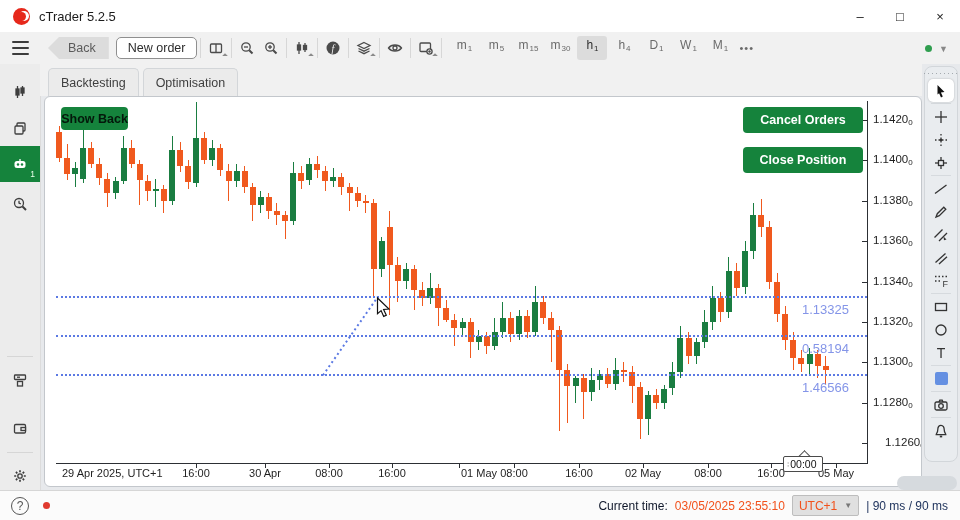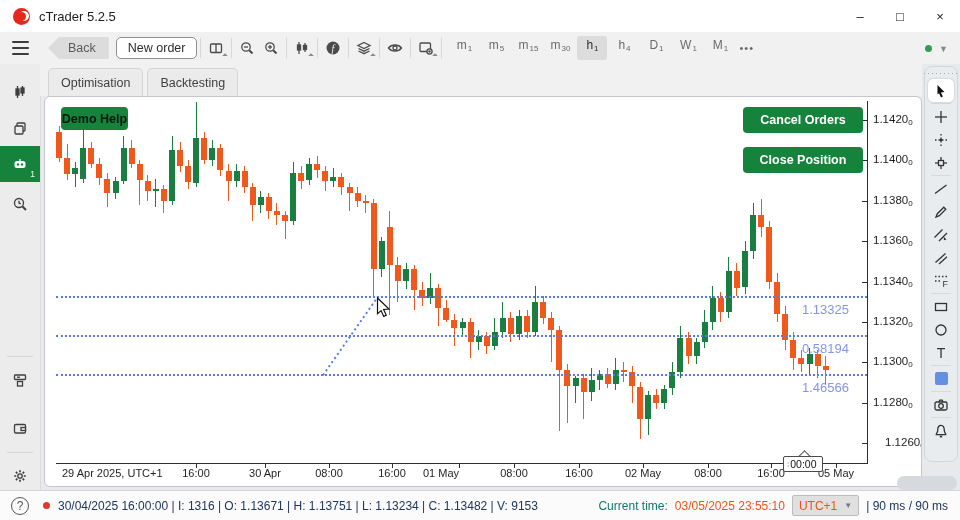--- a/index.html
+++ b/index.html
@@ -87,21 +87,21 @@
   .swatch{width:13px;height:13px;background:#6590e2;border-radius:2px;}
   #hscroll{left:897px;top:476px;width:60px;height:14px;background:#d6dade;border-radius:7px;}
 
   
   #statusbar{left:0;top:490px;width:960px;height:30px;background:#fbfbfb;border-top:1px solid #d6d6d6;display:flex;align-items:center;box-sizing:border-box;}
   #help-icon{margin-left:11px;width:18px;height:18px;border:1.4px solid #555;border-radius:50%;display:flex;align-items:center;justify-content:center;
              font-size:12px;color:#555;box-sizing:border-box;}
   .rdot{width:7px;height:7px;border-radius:50%;background:#e03a2f;margin-left:14px;}
   #bar-info{margin-left:8px;font-size:12px;color:#21355e;}
   #status-right{margin-left:auto;display:flex;align-items:center;margin-right:12px;gap:7px;}
-  #cur-label{font-size:12px;color:#0f766e;}
+  #cur-label{font-size:12px;color:#0f172a;}
   #cur-value{font-size:12px;color:#f2511b;}
   #tz-chip{height:19px;background:#e0e0e0;border:1px solid #bdbdbd;border-radius:2px;display:flex;align-items:center;gap:7px;padding:0 6px;}
   #tz-chip .tz{font-size:12px;color:#f2511b;}
   #tz-chip .tzc{font-size:8px;color:#777;}
   #latency{font-size:12px;color:#21355e;}
 </style>
 </head>
 <body>
 
 <div id="titlebar" class="abs">
@@ -285,24 +285,24 @@
       <svg width="16" height="16" viewBox="0 0 16 16" fill="none" stroke="currentColor" stroke-width="1.3">
         <circle cx="8" cy="8" r="2.2"></circle>
         <path d="M8 2.2 V4.2 M8 11.8 V13.8 M2.2 8 H4.2 M11.8 8 H13.8 M3.9 3.9 L5.3 5.3 M10.7 10.7 L12.1 12.1 M12.1 3.9 L10.7 5.3 M5.3 10.7 L3.9 12.1" stroke-width="1.7"></path>
       </svg>
     </div>
     <div class="sb-sep" style="top: 292px;"></div>
     <div class="sb-sep" style="top: 388px;"></div>
   </div>
 <div id="tabbar" class="abs">
   <div class="tab">
-    <span>Optimisation</span>
+    <span>Backtesting</span>
   </div>
   <div class="tab">
-    <span>Backtesting</span>
+    <span>Optimisation</span>
   </div>
 </div>
 
 <div id="panel" class="abs">
   <div id="plot">
       <div class="wick" style="left: 13.5px; top: 29.1px; height: 36.3px; background: rgb(240, 89, 30);"></div>
       <div class="body" style="left: 11px; top: 35.1px; height: 26.2px; background: rgb(240, 89, 30);"></div>
       <div class="wick" style="left: 21.6px; top: 47.2px; height: 36.3px; background: rgb(240, 89, 30);"></div>
       <div class="body" style="left: 19.1px; top: 61.4px; height: 16.1px; background: rgb(240, 89, 30);"></div>
       <div class="wick" style="left: 29.6px; top: 65.4px; height: 24.2px; background: rgb(26, 125, 65);"></div>
@@ -523,21 +523,21 @@
       <div class="xlab" style="left: 17px;">29 Apr 2025, UTC+1</div>
       <div class="xtick" style="left: 151px;"></div>
       <div class="xlab" style="left: 151px; transform: translateX(-50%);">16:00</div>
       <div class="xtick" style="left: 220px;"></div>
       <div class="xlab" style="left: 220px; transform: translateX(-50%);">30 Apr</div>
       <div class="xtick" style="left: 284px;"></div>
       <div class="xlab" style="left: 284px; transform: translateX(-50%);">08:00</div>
       <div class="xtick" style="left: 347px;"></div>
       <div class="xlab" style="left: 347px; transform: translateX(-50%);">16:00</div>
       <div class="xtick" style="left: 414px;"></div>
-      <div class="xlab" style="left: 396px; transform: translateX(-50%);">01 May</div>
+      <div class="xlab" style="left: 434px; transform: translateX(-50%);">01 May</div>
       <div class="xtick" style="left: 469px;"></div>
       <div class="xlab" style="left: 469px; transform: translateX(-50%);">08:00</div>
       <div class="xtick" style="left: 534px;"></div>
       <div class="xlab" style="left: 534px; transform: translateX(-50%);">16:00</div>
       <div class="xtick" style="left: 598px;"></div>
       <div class="xlab" style="left: 598px; transform: translateX(-50%);">02 May</div>
       <div class="xtick" style="left: 663px;"></div>
       <div class="xlab" style="left: 663px; transform: translateX(-50%);">08:00</div>
       <div class="xtick" style="left: 726px;"></div>
       <div class="xlab" style="left: 726px; transform: translateX(-50%);">16:00</div>
@@ -545,21 +545,21 @@
       <div class="xlab" style="left: 791px; transform: translateX(-50%);">05 May</div>
     </div>
   <div id="levels">
       <div class="level" style="top: 198.6px; border-top-color: rgb(91, 121, 227);"></div>
       <div class="level-lab" style="top: 204.6px; color: rgb(132, 149, 232);">1.13325</div>
       <div class="level" style="top: 237.8px; border-top-color: rgb(91, 121, 227);"></div>
       <div class="level-lab" style="top: 243.8px; color: rgb(132, 149, 232);">0.58194</div>
       <div class="level" style="top: 277.2px; border-top-color: rgb(91, 121, 227);"></div>
       <div class="level-lab" style="top: 283.2px; color: rgb(132, 149, 232);">1.46566</div>
     </div>
-  <div id="show-help" class="chart-btn">Demo Help</div>
+  <div id="show-help" class="chart-btn">Show Back</div>
   <div id="close-position" class="chart-btn">Close Position</div>
   <div id="cancel-orders" class="chart-btn">Cancel Orders</div>
   <div id="marker-caret"></div>
   <div id="time-marker">
     <span class="grip">⁞</span>
       <span>00:00</span>
   </div>
   <svg id="cursor" width="17" height="21" viewBox="0 0 17 21">
     <path d="M1.5 1 L13 12 L7.6 12.5 L10.3 18.2 L7.7 19.4 L5.1 13.6 L1.5 16.6 Z" fill="#fff" stroke="#111" stroke-width="1.2"></path>
   </svg>
@@ -660,21 +660,20 @@
         <path d="M8 2.3 C5.8 2.3 4.8 4.2 4.8 6.5 C4.8 9.6 3.2 10.4 3.2 11.6 H12.8 C12.8 10.4 11.2 9.6 11.2 6.5 C11.2 4.2 10.2 2.3 8 2.3 Z"></path>
         <line x1="6.8" y1="13.5" x2="9.2" y2="13.5" stroke-width="1.8"></line>
       </svg>
     </div>
   </div>
 <div id="hscroll" class="abs"></div>
 
 <div id="statusbar" class="abs">
   <div id="help-icon">?</div>
   <div class="rdot"></div>
-  <div id="bar-info">30/04/2025 16:00:00 |  I: 1316 |  O: 1.13671 |  H: 1.13751 |  L: 1.13234 |  C: 1.13482 |  V: 9153</div>
   <div id="status-right">
     <span id="cur-label">Current time:</span>
     <span id="cur-value">03/05/2025 23:55:10</span>
     <div id="tz-chip">
       <span class="tz">UTC+1</span>
       <span class="tzc">▼</span>
     </div>
     <span id="latency">| 90 ms / 90 ms</span>
   </div>
 </div>

